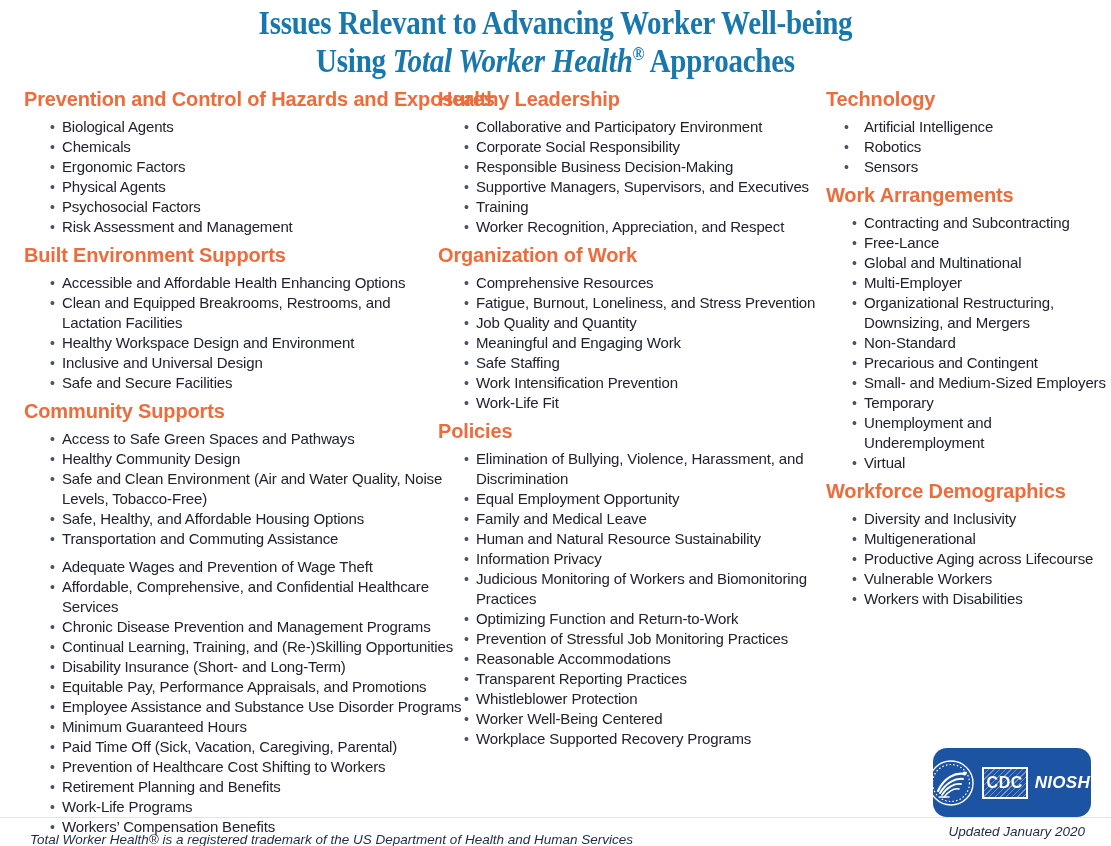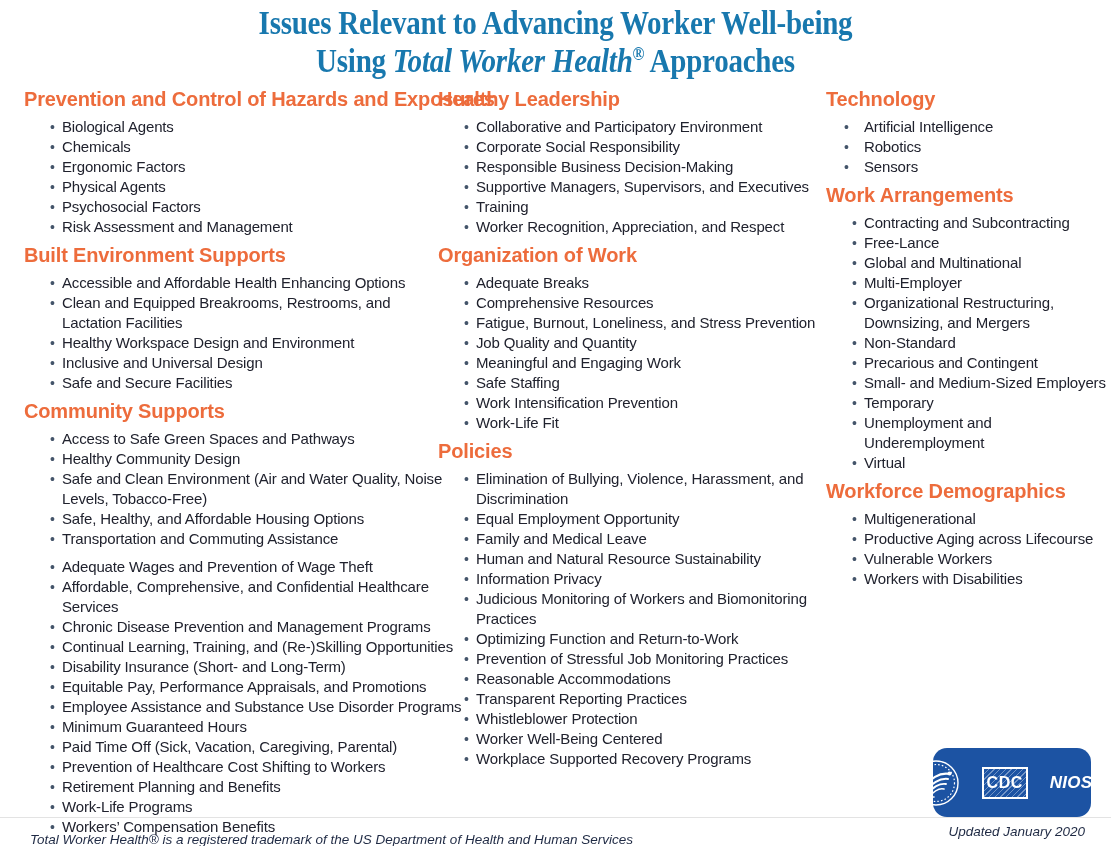--- a/index.html
+++ b/index.html
@@ -74,21 +74,21 @@
   .footer-left{position:absolute;left:30px;top:8px;white-space:nowrap;}
   .footer-right{position:absolute;right:26px;top:0;white-space:nowrap;}
   
   .logo-badge{
     position:absolute;
     right:20px;bottom:29px;
     width:158px;height:69px;
     background:var(--logo-blue,#1C53A3);
     border-radius:14px;
     display:flex;align-items:center;justify-content:center;
-    gap:22px;
+    gap:7px;
     color:#fff;
     text-align:center;
   }
   .hhs-seal{flex:0 0 auto;}
   .cdc-box{
     flex:0 0 auto;
     width:46px;height:32px;
     border:2px solid #fff;
     box-sizing:border-box;
     display:flex;align-items:center;justify-content:center;
@@ -165,21 +165,20 @@
       <ul class="blist">
         <li>Collaborative and Participatory Environment</li>
         <li>Corporate Social Responsibility</li>
         <li>Responsible Business Decision-Making</li>
         <li>Supportive Managers, Supervisors, and Executives</li>
         <li>Training</li>
         <li>Worker Recognition, Appreciation, and Respect</li>
       </ul>
       <h2 class="sec-heading">Organization of Work</h2>
       <ul class="blist">
-        <li>Adequate Breaks</li>
         <li>Comprehensive Resources</li>
         <li>Fatigue, Burnout, Loneliness, and Stress Prevention</li>
         <li>Job Quality and Quantity</li>
         <li>Meaningful and Engaging Work</li>
         <li>Safe Staffing</li>
         <li>Work Intensification Prevention</li>
         <li>Work-Life Fit</li>
       </ul>
       <h2 class="sec-heading">Policies</h2>
       <ul class="blist">
@@ -218,20 +217,21 @@
         <li>Non-Standard</li>
         <li>Precarious and Contingent</li>
         <li>Small- and Medium-Sized Employers</li>
         <li>Temporary</li>
         <li>Unemployment and
 Underemployment</li>
         <li>Virtual</li>
       </ul>
       <h2 class="sec-heading">Workforce Demographics</h2>
       <ul class="blist">
+        <li>Diversity and Inclusivity</li>
         <li>Multigenerational</li>
         <li>Productive Aging across Lifecourse</li>
         <li>Vulnerable Workers</li>
         <li>Workers with Disabilities</li>
       </ul>
     </div>
 
   <div class="logo-badge">
     <svg class="hhs-seal" width="48" height="48" viewBox="0 0 48 48" fill="none" aria-hidden="true">
       <circle cx="24" cy="24" r="22" stroke="#ffffff" stroke-width="1.4"></circle>

